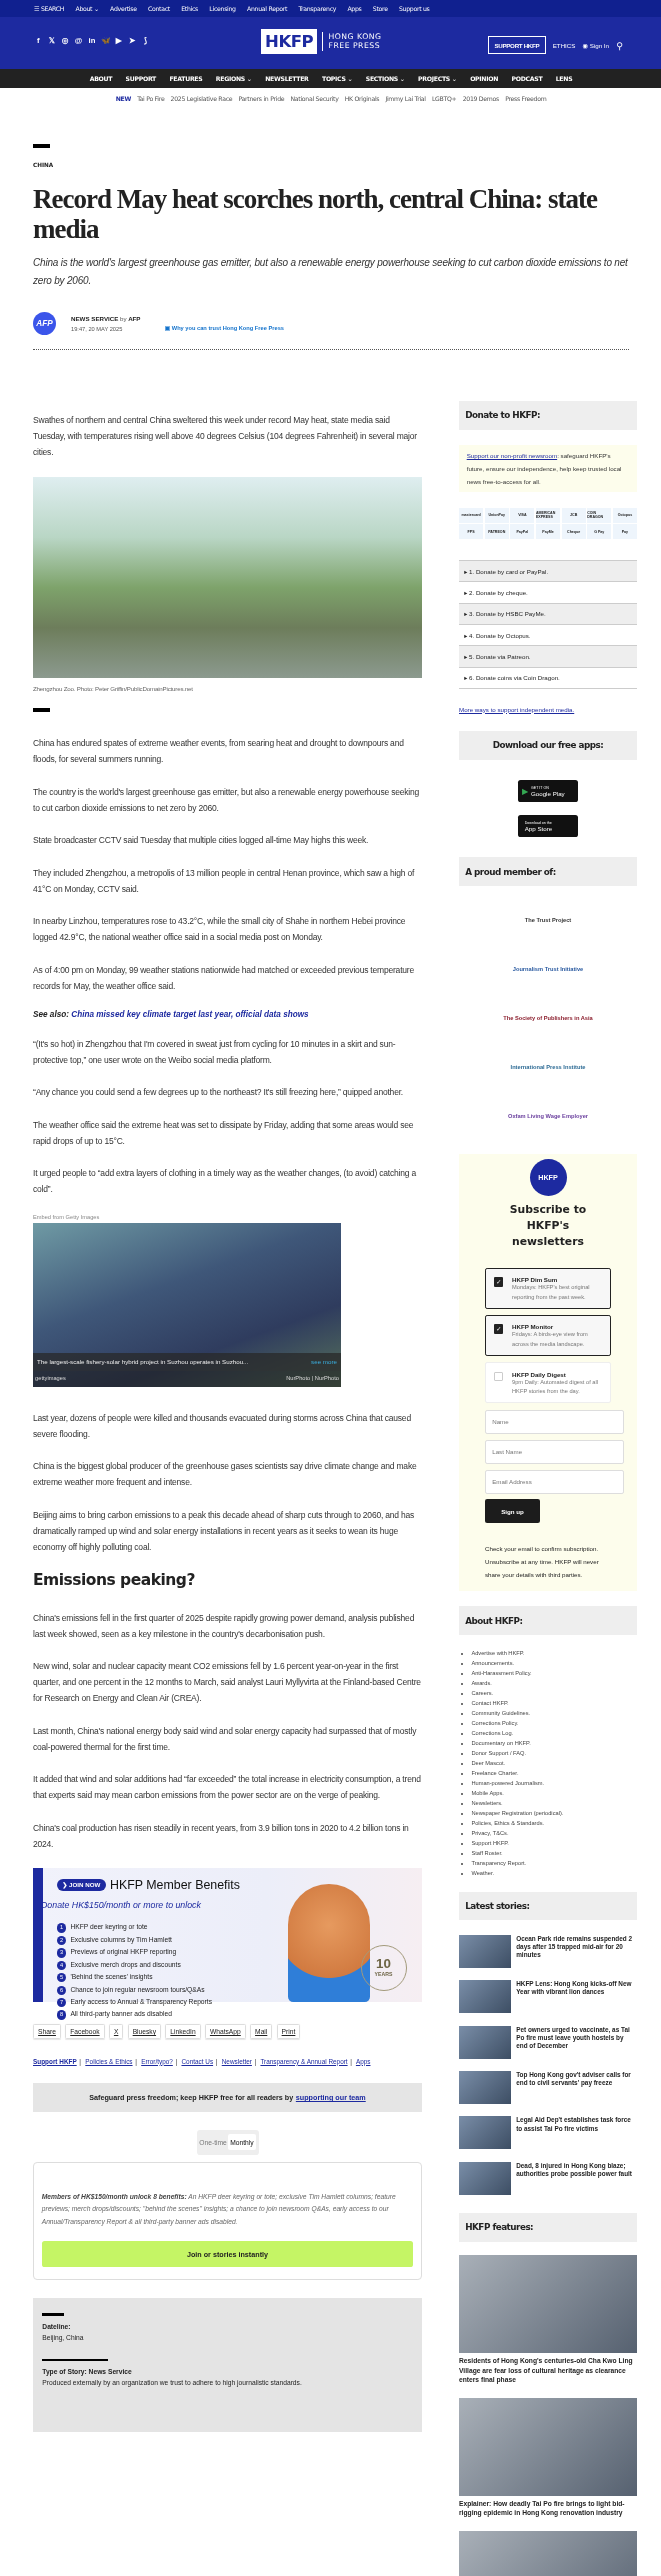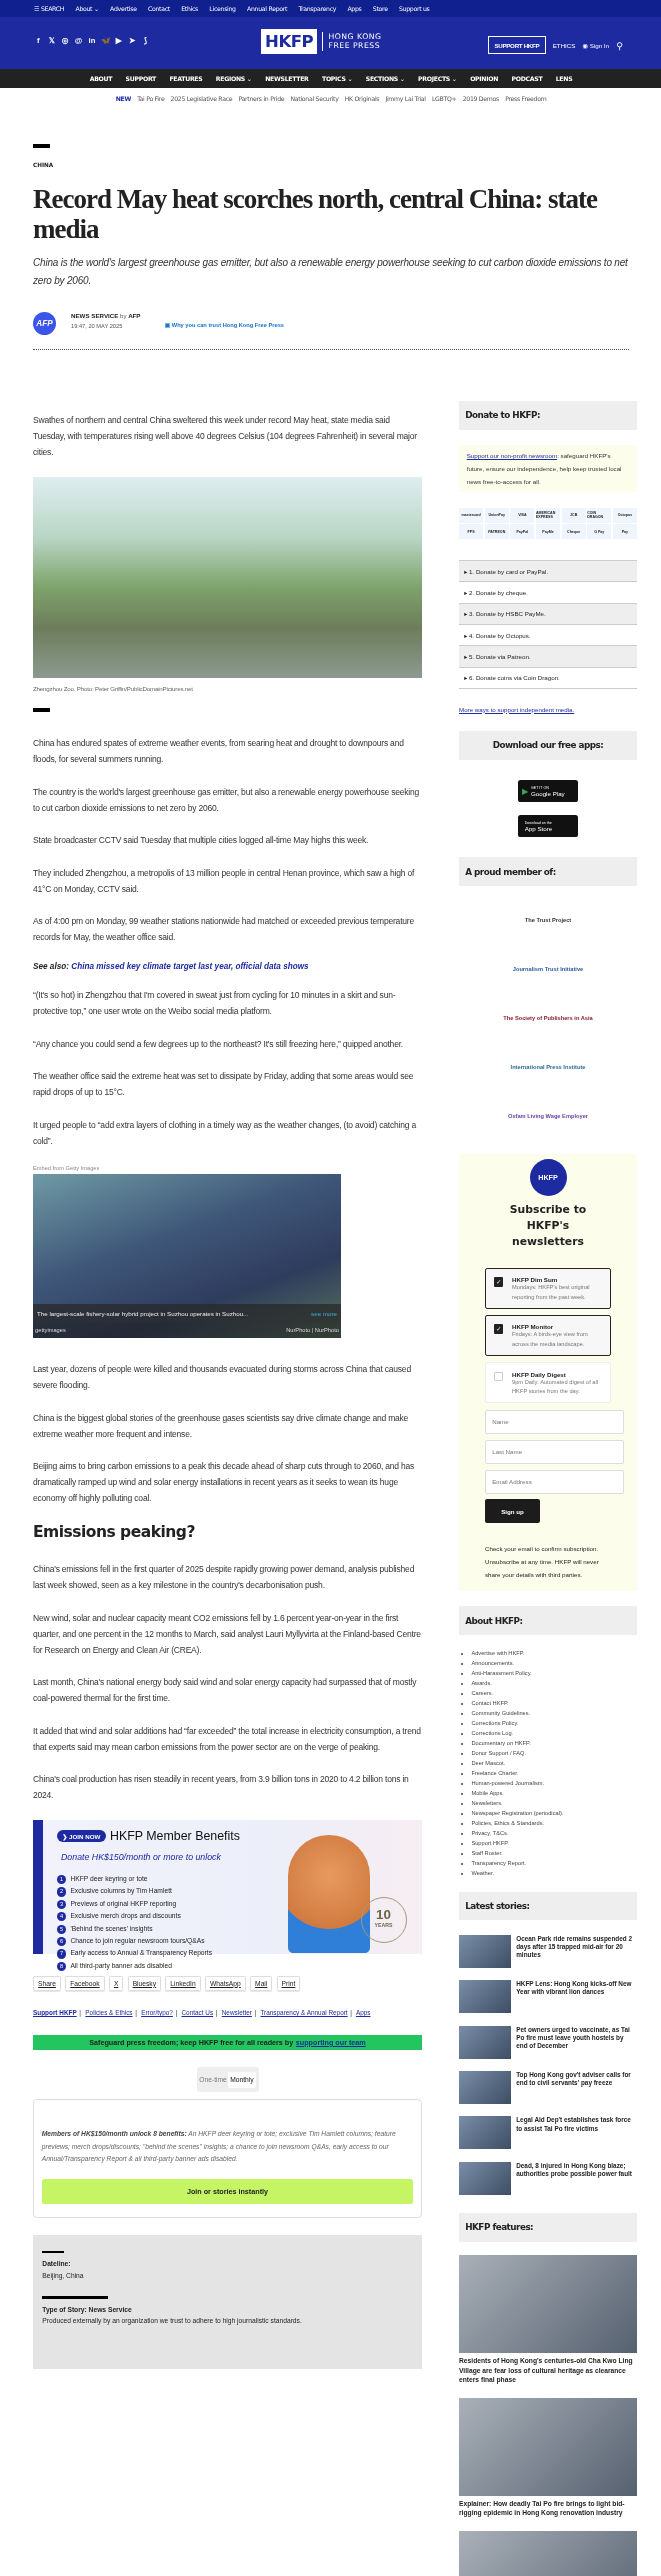--- a/index.html
+++ b/index.html
@@ -16,21 +16,21 @@
 .mast-right{position:absolute;right:39px;top:19.6px;display:flex;align-items:center;gap:7.2px;font-size:6.2px}
 .support-btn{border:0.5px solid #fff;padding:4.6px 5.2px;font-weight:bold;font-size:6.2px;letter-spacing:-0.3px}
 .mainnav{height:19.6px;background:#222;display:flex;align-items:center;justify-content:center;gap:13.4px;color:#fff;font-weight:bold;font-size:6.2px;font-family:"DejaVu Sans",sans-serif;letter-spacing:-0.3px}
 .subnav{height:20.6px;display:flex;align-items:center;justify-content:center;gap:6.2px;font-size:6.2px;color:#555;font-family:"DejaVu Sans",sans-serif;letter-spacing:-0.3px}
 .subnav .new{color:#1d2aa0;font-weight:bold}
 .content{position:absolute;left:33px;top:144px;width:596px}
 .bar{width:16.5px;height:4.1px;background:#000}
 .kicker{font-size:5.7px;font-weight:bold;margin-top:14.4px;font-family:"DejaVu Sans",sans-serif}
 h1.title{font-family:Liberation Serif, serif;font-size:27px;line-height:30px;margin-top:15.5px;font-weight:bold;letter-spacing:-1px;width:567px}
 .lede{font-style:italic;font-size:10px;line-height:17.5px;color:#333;margin-top:10.3px;width:598px;letter-spacing:-0.2px}
-.byline{display:flex;margin-top:23px;gap:15px}
+.byline{display:flex;align-items:center;margin-top:23px;gap:15px}
 .afp-circle{width:23px;height:23px;border-radius:50%;background:#3b55ea;color:#fff;font-weight:900;font-style:italic;font-size:8.2px;display:flex;align-items:center;justify-content:center}
 .by-name{font-size:6.2px;font-weight:bold}
 .by-date{font-size:5.7px;color:#555;margin-top:4.1px}
 .trust-link{font-size:5.7px;color:#1473cc;font-weight:bold;margin-left:9.3px;margin-top:9.3px}
 .rule{border-top:0.5px dotted #555;margin-top:13.4px;width:596px}
 .article{position:absolute;left:33px;top:412px;width:389px}
 .article p{font-size:8.5px;line-height:16px;margin-bottom:16.5px;color:#333;letter-spacing:-0.2px}
 .photo{width:389px;height:201px;background:linear-gradient(180deg,#dfeef0 0%,#b9d6c5 30%,#7ea36b 55%,#6d7d5b 75%,#8c9a8f 100%);position:relative;margin-top:4.1px}
 .caption{font-size:6.2px;color:#666;margin-top:7.2px;margin-bottom:16.5px;letter-spacing:-0.2px}
 .getty-label{font-size:5.7px;color:#888;margin-bottom:3.1px}
@@ -38,32 +38,32 @@
 .getty-cap{position:absolute;left:0;right:0;bottom:15.5px;height:18.5px;background:rgba(40,40,40,.75);color:#eee;font-size:6.2px;padding:5.2px 4.1px}
 .getty-cap .more{color:#3ab0e0;position:absolute;right:4.1px}
 .getty-foot{position:absolute;left:0;right:0;bottom:0;height:15.5px;background:rgba(30,30,30,.6);color:#ddd;font-size:5.7px;padding:4.1px 2.1px;display:flex;justify-content:space-between}
 h2.section{font-family:"DejaVu Sans",sans-serif;font-size:15.5px;font-weight:bold;margin:10.3px 0 20.6px;letter-spacing:-0.5px}
 .seealso{font-weight:bold;font-style:italic;font-size:8.2px;margin-bottom:16.5px}
 .seealso a{color:#1d2aa0}
 .member-banner{width:389px;height:134px;background:linear-gradient(90deg,#f1f2fb,#eceef9 60%,#f6eef2);position:relative;margin-top:5.2px}
 .mb-side{position:absolute;left:0;top:0;bottom:0;width:10.3px;background:#1d2aa0}
 .mb-join{position:absolute;left:24px;top:10.3px;background:#1d2aa0;color:#fff;border-radius:8.2px;padding:2.6px 5.2px;font-size:6.2px;font-weight:bold}
 .mb-title{position:absolute;left:77px;top:9.3px;font-size:12.4px;color:#111}
-.mb-sub{position:absolute;left:28px;top:32px;font-size:8.8px;font-style:italic;color:#1d2aa0}
+.mb-sub{position:absolute;left:8px;top:32px;font-size:8.8px;font-style:italic;color:#1d2aa0}
 .mb-list{position:absolute;left:24px;top:53px;font-size:6.7px;line-height:12.4px;list-style:none}
 .mb-list li .num{display:inline-block;width:9.3px;height:9.3px;border-radius:50%;background:#1d2aa0;color:#fff;text-align:center;font-size:5.7px;line-height:9.3px;margin-right:4.1px}
 .mb-deer{position:absolute;right:52px;top:15.5px;width:82px;height:118px;border-radius:41px 41px 5.2px 5.2px;background:radial-gradient(circle at 50% 35%,#e69a5f 0,#d17a40 60%,transparent 61%),linear-gradient(transparent 60%,#2f7ed8 60%)}
 .mb-badge{position:absolute;right:15.5px;top:77px;width:46px;height:46px;border:1px solid #a39a7b;border-radius:50%;color:#6d6444;text-align:center;font-size:13.4px;font-weight:bold;padding-top:9.3px}
 .share-row{display:flex;gap:4.1px;margin-top:21.6px}
 .share-row span{border:0.5px solid #ddd;border-radius:1.5px;padding:3.1px 4.1px;font-size:6.7px;text-decoration:underline;box-shadow:0 0.5px 1px rgba(0,0,0,.1)}
 .footer-links{margin-top:18.5px;font-size:6.4px;color:#1d2aa0}
 .footer-links span{text-decoration:underline}
 .footer-links .sep{color:#333;text-decoration:none;margin:0 2.6px}
 .footer-links .strong{font-weight:bold}
-.safeguard{margin-top:18.5px;background:#22c55e;height:15px;display:flex;align-items:center;justify-content:center;font-weight:bold;font-size:7.2px}
+.safeguard{margin-top:18.5px;background:#e5e5e5;height:29px;display:flex;align-items:center;justify-content:center;font-weight:bold;font-size:7.2px}
 .safeguard a{color:#1d2aa0;margin-left:2.6px;text-decoration:underline}
 .toggle{margin:17.5px auto 0;width:62px;height:25px;background:#eee;border-radius:3.1px;display:flex;align-items:center;padding:2.1px;font-size:6.7px}
 .toggle span{flex:1;text-align:center;padding:4.6px 0;color:#777}
 .toggle .active{background:#fff;color:#111;border-radius:2.1px}
 .donate-card{margin-top:7.2px;border:0.5px solid #ddd;border-radius:4.1px;padding:12.4px 7.7px}
 .amounts{display:grid;grid-template-columns:1fr 1fr;gap:2.6px}
 .amounts span{background:#eee;color:#555;text-align:center;font-size:7.7px;padding:8.2px 0;border-radius:1.5px;font-weight:bold}
 .amounts .sel{background:#222;color:#fff}
 .benefits{font-style:italic;font-size:6.7px;line-height:12.4px;color:#666;margin-top:15.5px}
 .benefits b{color:#444}
@@ -200,36 +200,37 @@
 
 <div class="article">
   <p>Swathes of northern and central China sweltered this week under record May heat, state media said Tuesday, with temperatures rising well above 40 degrees Celsius (104 degrees Fahrenheit) in several major cities.</p>
   <div class="photo"></div>
   <div class="caption">Zhengzhou Zoo. Photo: Peter Griffin/PublicDomainPictures.net</div>
   <div class="bar" style="margin-bottom:23px"></div>
   <p>China has endured spates of extreme weather events, from searing heat and drought to downpours and floods, for several summers running.</p>
   <p>The country is the world's largest greenhouse gas emitter, but also a renewable energy powerhouse seeking to cut carbon dioxide emissions to net zero by 2060.</p>
   <p>State broadcaster CCTV said Tuesday that multiple cities logged all-time May highs this week.</p>
   <p>They included Zhengzhou, a metropolis of 13 million people in central Henan province, which saw a high of 41°C on Monday, CCTV said.</p>
+  <p>In nearby Linzhou, temperatures rose to 43.2°C, while the small city of Shahe in northern Hebei province logged 42.9°C, the national weather office said in a social media post on Monday.</p>
   <p>As of 4:00 pm on Monday, 99 weather stations nationwide had matched or exceeded previous temperature records for May, the weather office said.</p>
   <div class="seealso"><span>See also:</span> <a>China missed key climate target last year, official data shows</a></div>
   <p>“(It's so hot) in Zhengzhou that I'm covered in sweat just from cycling for 10 minutes in a skirt and sun-protective top,” one user wrote on the Weibo social media platform.</p>
   <p>“Any chance you could send a few degrees up to the northeast? It's still freezing here,” quipped another.</p>
   <p>The weather office said the extreme heat was set to dissipate by Friday, adding that some areas would see rapid drops of up to 15°C.</p>
   <p>It urged people to “add extra layers of clothing in a timely way as the weather changes, (to avoid) catching a cold”.</p>
   <div class="getty-label">Embed from Getty Images</div>
   <div class="getty">
     <div class="getty-cap"><span>The largest-scale fishery-solar hybrid project in Suzhou operates in Suzhou...</span><span class="more">see more</span></div>
     <div class="getty-foot">
         <span>gettyimages</span>
         <span>NurPhoto | NurPhoto</span>
       </div>
   </div>
   <p>Last year, dozens of people were killed and thousands evacuated during storms across China that caused severe flooding.</p>
-  <p>China is the biggest global stories of the greenhouse gases scientists say drive climate change and make extreme weather more frequent and intense.</p>
+  <p>China is the biggest global producer of the greenhouse gases scientists say drive climate change and make extreme weather more frequent and intense.</p>
   <p>Beijing aims to bring carbon emissions to a peak this decade ahead of sharp cuts through to 2060, and has dramatically ramped up wind and solar energy installations in recent years as it seeks to wean its huge economy off highly polluting coal.</p>
   <h2 class="section">Emissions peaking?</h2>
   <p>China's emissions fell in the first quarter of 2025 despite rapidly growing power demand, analysis published last week showed, seen as a key milestone in the country's decarbonisation push.</p>
   <p>New wind, solar and nuclear capacity meant CO2 emissions fell by 1.6 percent year-on-year in the first quarter, and one percent in the 12 months to March, said analyst Lauri Myllyvirta at the Finland-based Centre for Research on Energy and Clean Air (CREA).</p>
   <p>Last month, China's national energy body said wind and solar energy capacity had surpassed that of mostly coal-powered thermal for the first time.</p>
   <p>It added that wind and solar additions had “far exceeded” the total increase in electricity consumption, a trend that experts said may mean carbon emissions from the power sector are on the verge of peaking.</p>
   <p>China's coal production has risen steadily in recent years, from 3.9 billion tons in 2020 to 4.2 billion tons in 2024.</p>
 
   <div class="member-banner">
     <div class="mb-side"></div>

